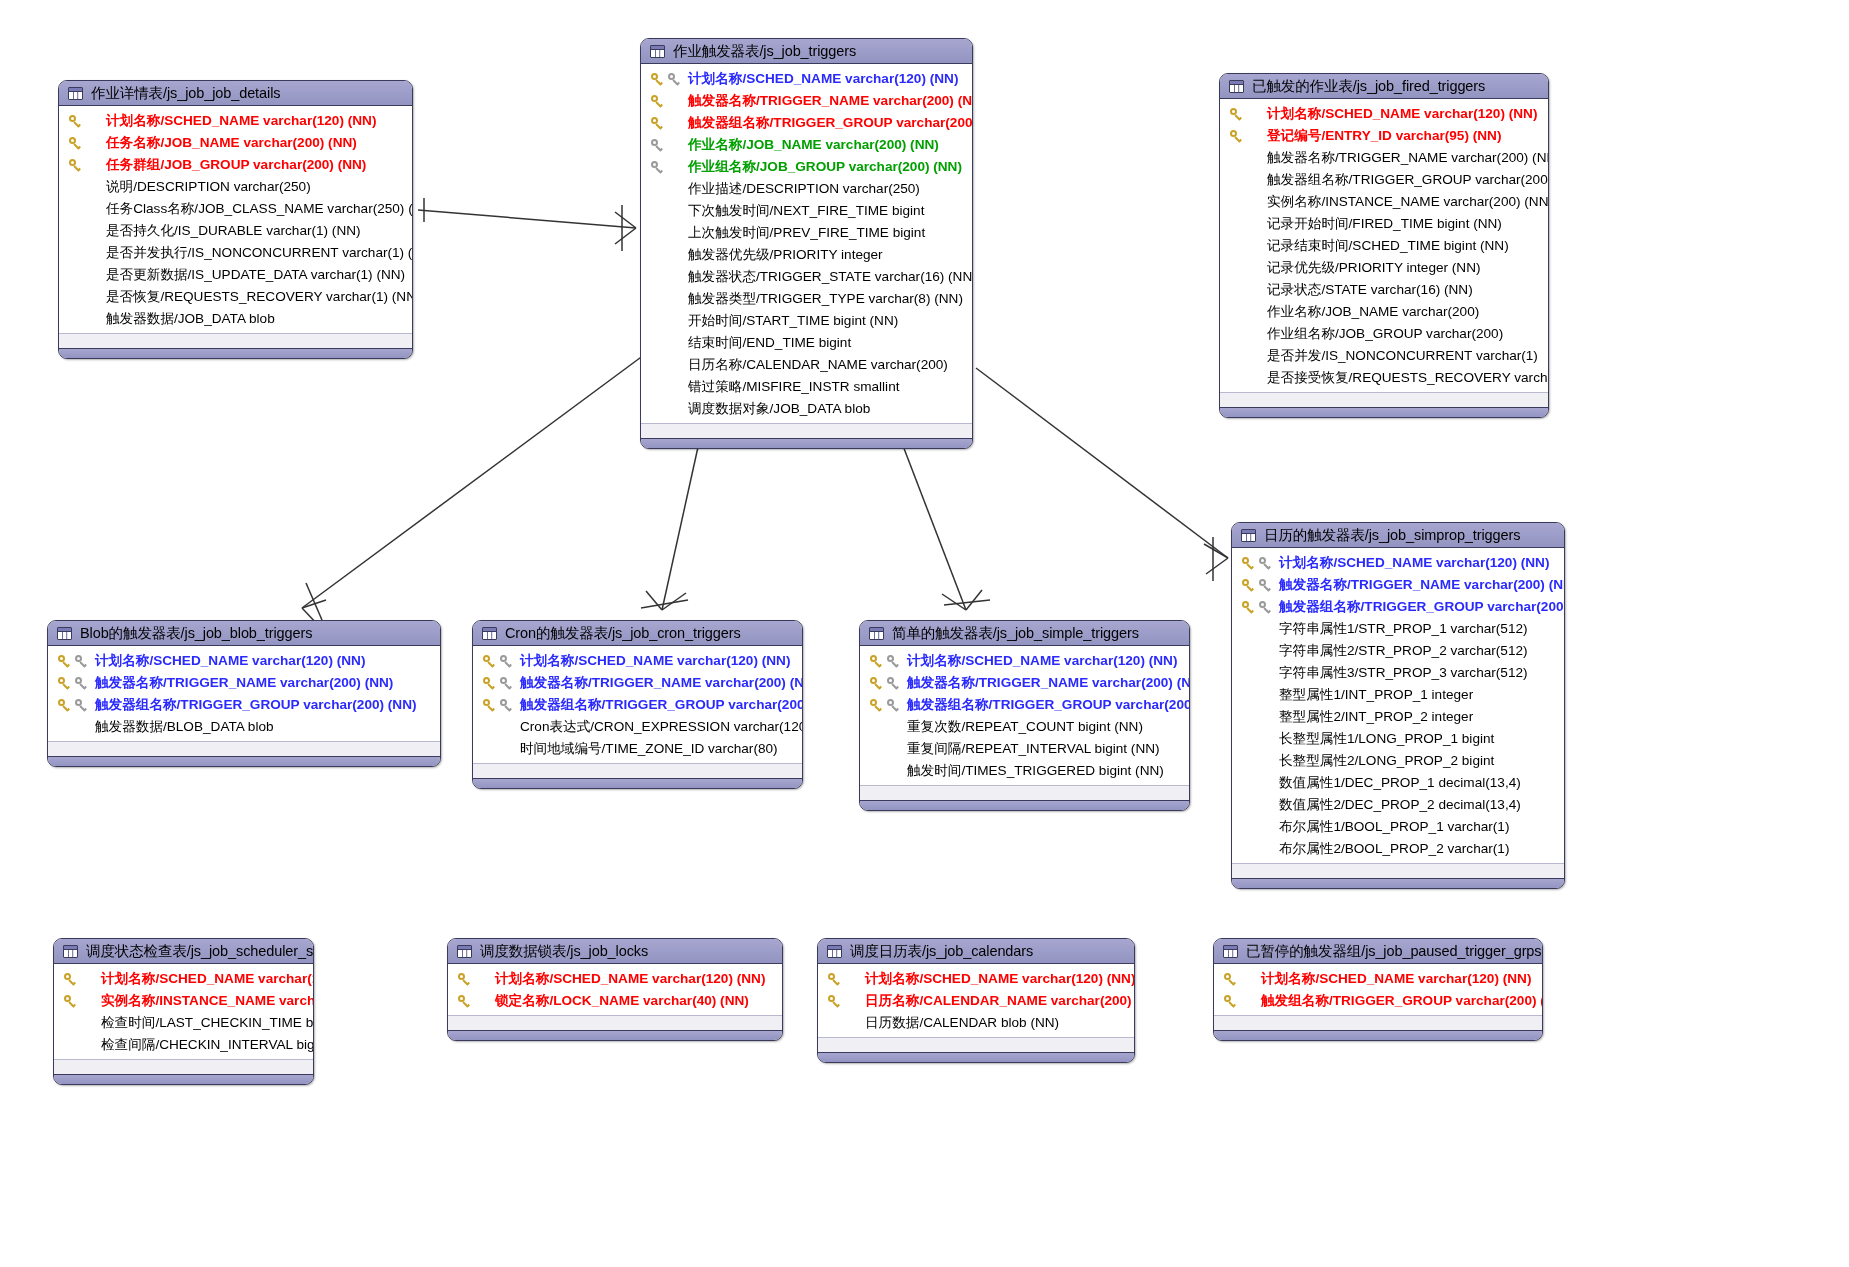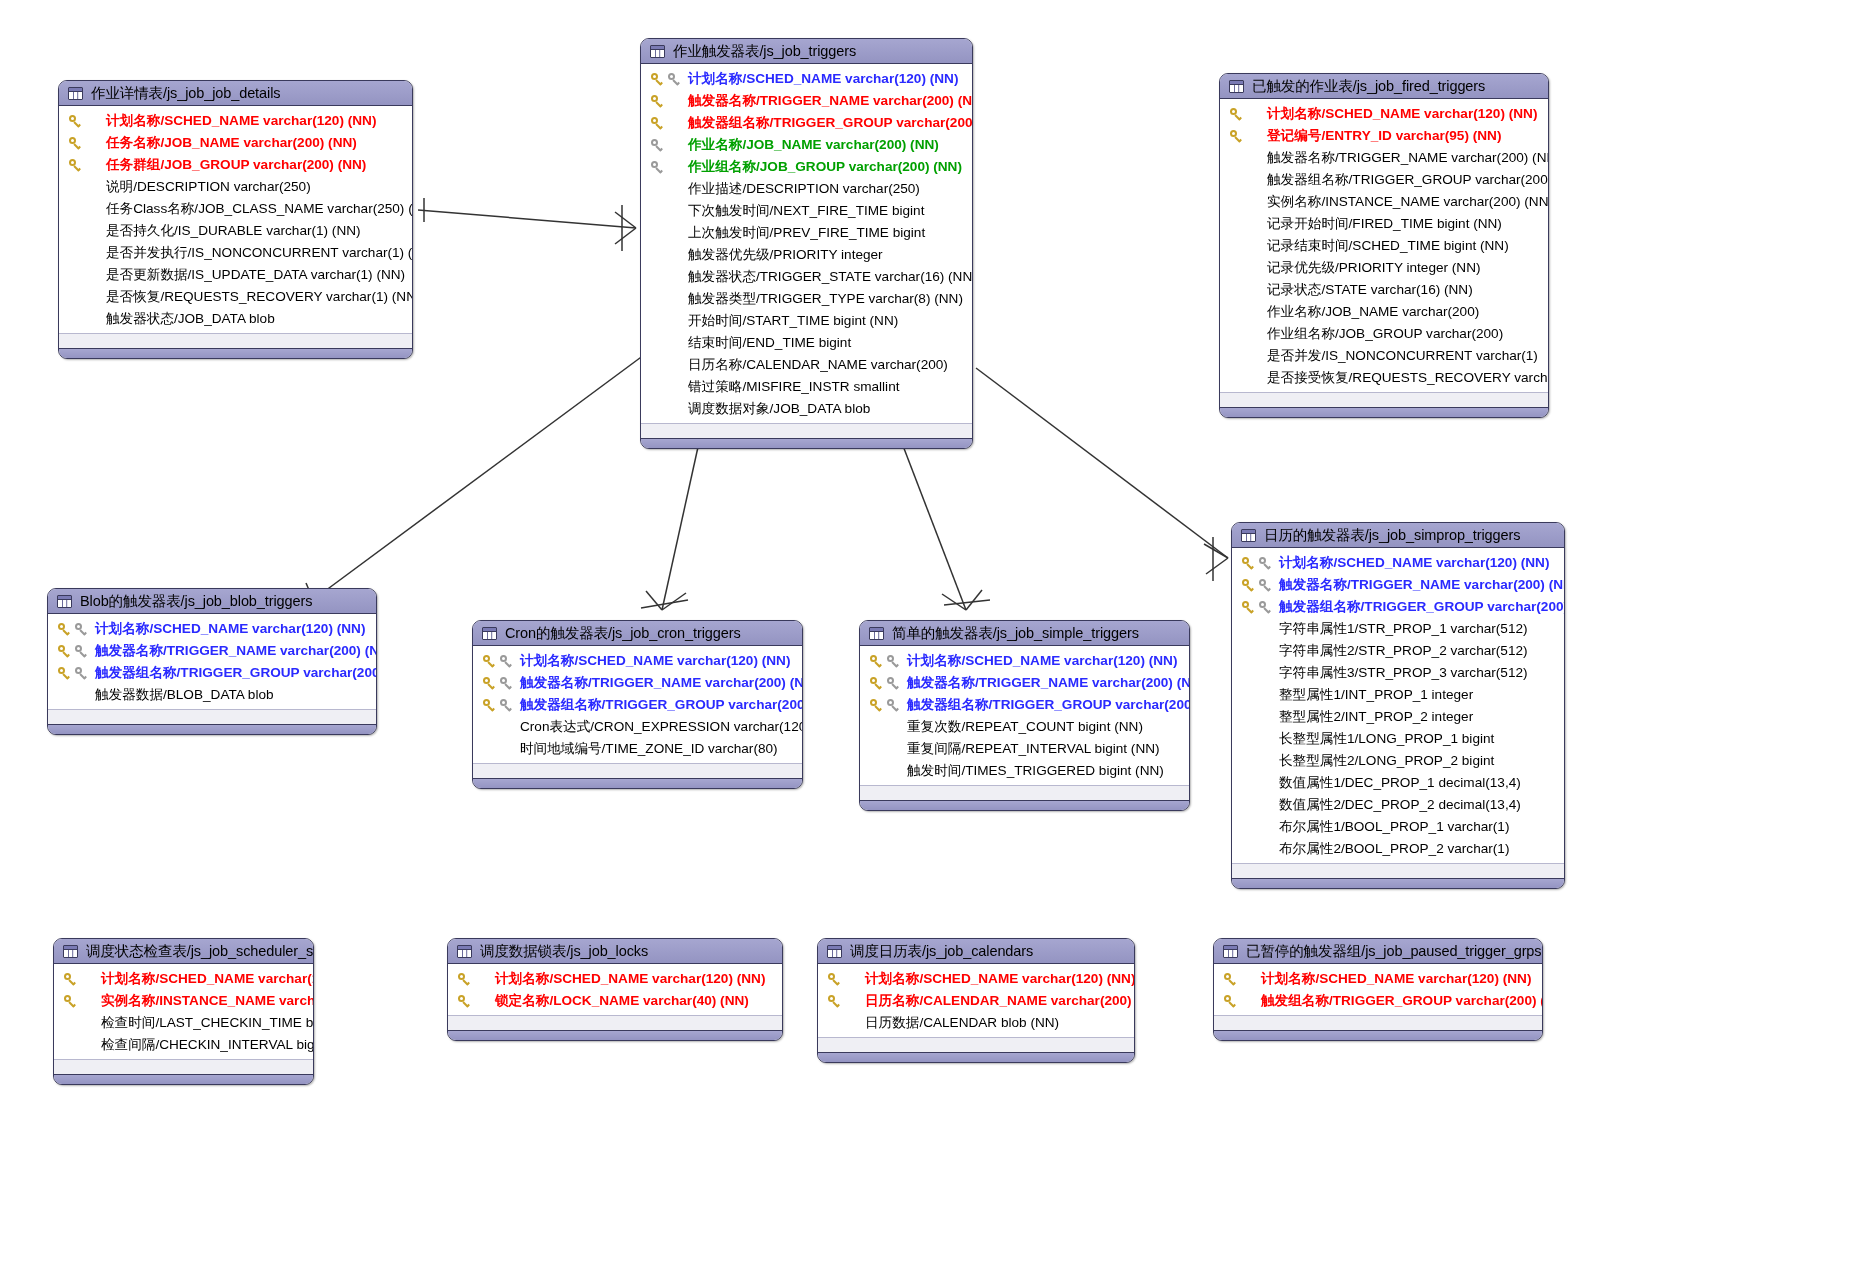--- a/index.html
+++ b/index.html
@@ -278,21 +278,21 @@
             <span class="attr-text c-black">是否更新数据/IS_UPDATE_DATA varchar(1) (NN)</span>
           </div>
           <div class="attr">
             <span class="keyslot"></span>
             <span class="keyslot"></span>
             <span class="attr-text c-black">是否恢复/REQUESTS_RECOVERY varchar(1) (NN)</span>
           </div>
           <div class="attr">
             <span class="keyslot"></span>
             <span class="keyslot"></span>
-            <span class="attr-text c-black">触发器状态/JOB_DATA blob</span>
+            <span class="attr-text c-black">触发器数据/JOB_DATA blob</span>
           </div>
         </div>
         <div class="ent-footer"></div>
         <div class="ent-foot2"></div>
       </div>
       <div class="entity" style="left: 640px; top: 38px; width: 333px;">
         <div class="ent-header">
           <span class="tbl-icon"></span>
           <span class="ent-title">作业触发器表/js_job_triggers</span>
         </div>
@@ -613,21 +613,21 @@
           </div>
           <div class="attr">
             <span class="keyslot"></span>
             <span class="keyslot"></span>
             <span class="attr-text c-black">布尔属性2/BOOL_PROP_2 varchar(1)</span>
           </div>
         </div>
         <div class="ent-footer"></div>
         <div class="ent-foot2"></div>
       </div>
-      <div class="entity" style="left: 47px; top: 588px; width: 330px;">
+      <div class="entity" style="left: 47px; top: 620px; width: 394px;">
         <div class="ent-header">
           <span class="tbl-icon"></span>
           <span class="ent-title">Blob的触发器表/js_job_blob_triggers</span>
         </div>
         <div class="ent-body">
           <div class="attr">
             <span class="keyslot">
               <span class="key">
                 <span class="bow"></span>
                 <span class="shaft"></span>

